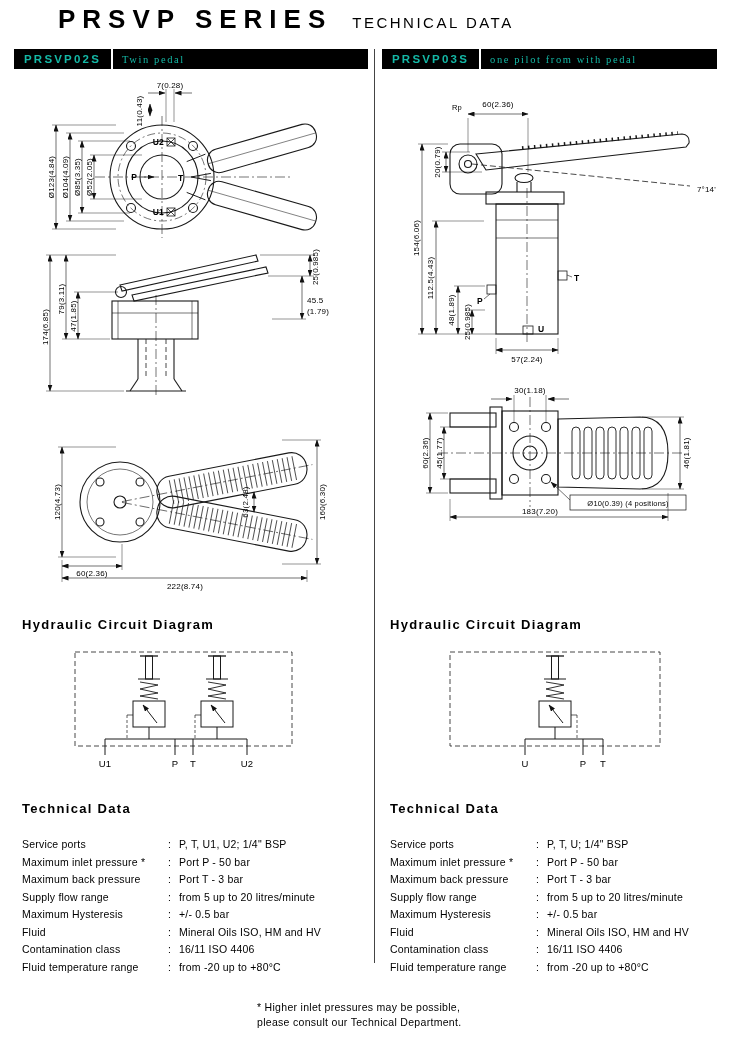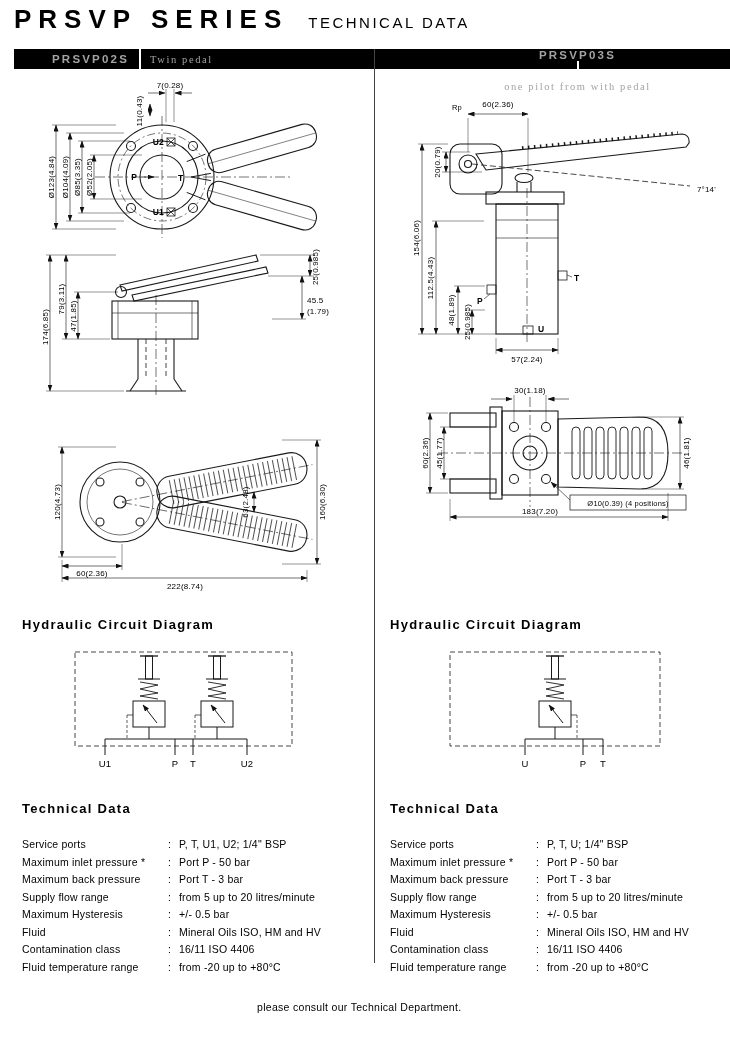--- a/index.html
+++ b/index.html
@@ -1,26 +1,26 @@
 <!DOCTYPE html>
 <html><head>
 <meta charset="utf-8">
 <style>
   html,body { margin:0; padding:0; background:#fff; }
   .page { position:relative; width:730px; height:1042px; background:#fff; overflow:hidden;
           font-family:"Liberation Sans", sans-serif; color:#111; }
   .abs { position:absolute; }
 
   .header { left:14px; top:4px; display:flex; align-items:baseline; gap:20px; }
-  .title { font-size:26px; font-weight:700; letter-spacing:7px; color:#000; }
+  .title { font-size:26px; font-weight:700; letter-spacing:7px; color:#000;margin-left:44px; }
   .subtitle { font-size:15px; font-weight:400; letter-spacing:2.5px; color:#000; }
 
-  .bar { top:49px; height:20px; background:#000; color:#a3a3a3; display:flex; align-items:center;padding-left:28px; }
+  .bar { top:49px; height:20px; background:#000; color:#14b8a6; display:flex; align-items:center; }
   .bar-left { left:14px; width:354px; }
-  .bar-right { left:382px; width:335px;flex-direction:column; }
+  .bar-right { left:382px; width:335px; }
   .bar .model { font-size:11.5px; font-weight:700; letter-spacing:2.2px; padding:0 10px; white-space:nowrap; }
   .bar .bar-divider { width:2px; height:20px; background:#fff; flex:0 0 auto; }
   .bar .variant { font-size:10.5px; font-weight:400; letter-spacing:1.6px; padding:0 9px; white-space:nowrap;font-family:Liberation Serif, serif; }
 
   .vdivider { left:374px; top:49px; width:1px; height:914px; background:#444; }
 
   .section-title { font-size:13px; font-weight:700; letter-spacing:1.3px; color:#000;text-align:center; }
   .ct-left { left:22px; top:617px; }
   .ct-right { left:390px; top:617px; }
   .tt-left { left:22px; top:801px; }
@@ -515,16 +515,17 @@
       <span class="spec-value">16/11 ISO 4406</span>
     </div>
     <div class="spec-row">
       <span class="spec-label">Fluid temperature range</span>
       <span class="spec-colon">:</span>
       <span class="spec-value">from -20 up to +80°C</span>
     </div>
   </div>
 
   <div class="abs footnote">
+    <div>* Higher inlet pressures may be possible,</div>
     <div>please consult our Technical  Department.</div>
   </div>
 
 </div>
 
 </body></html>

